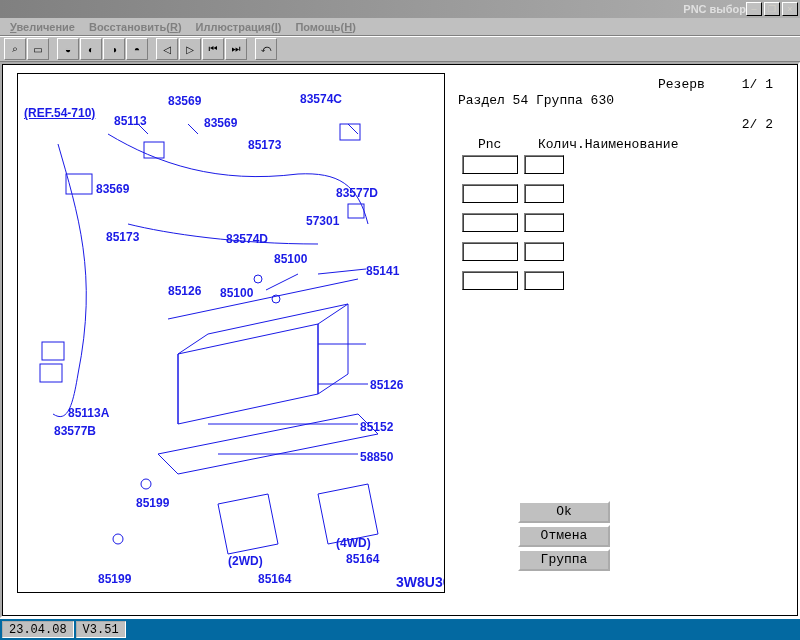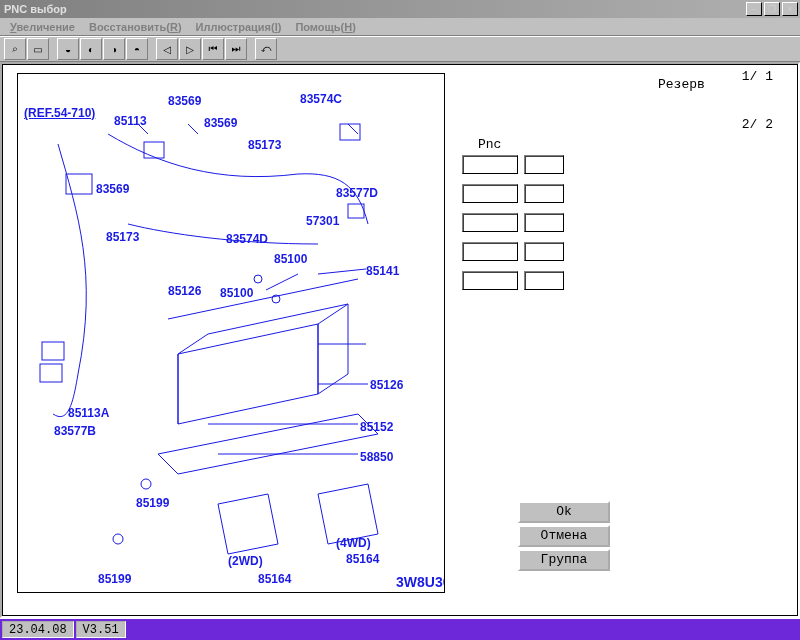--- a/index.html
+++ b/index.html
@@ -12,21 +12,21 @@
     height: 640px;
     overflow: hidden;
     color: #000;
   }
   .titlebar {
     height: 18px;
     background: linear-gradient(to right,#808080,#b0b0b0);
     color: #d4d0c8;
     display: flex;
     align-items: center;
-    justify-content: space-between;
+    justify-content: flex-end;
     padding: 0 2px;
   }
   .titlebar .title {
     font-weight: bold;
     font-size: 11px;
     color: #e0e0e0;
     padding-left: 2px;
   }
   .titlebar .winbtns { display:flex; gap:2px; }
   .winbtn {
@@ -96,21 +96,21 @@
     position:absolute;
     font-family: Liberation Sans, sans-serif;
     font-size:12px;
     font-weight:bold;
     color:#1a1ae6;
     white-space:nowrap;
   }
   .diagram-shape { stroke:#1a1ae6; fill:none; stroke-width:1; }
 
   .side-panel { position:absolute; left:455px; top:4px; right:4px; bottom:4px; font-family:"Courier New",monospace; font-size:13px; }
-  .hdr-page { position:absolute; right:20px; top:0; }
+  .hdr-page { position:absolute; right:20px; top:8px; }
   .hdr-section { position:absolute; left:0; top:24px; }
   .hdr-page2 { position:absolute; right:20px; top:48px; }
   .col-hdr-pnc { position:absolute; left:20px; top:68px; }
   .col-hdr-qty { position:absolute; left:80px; top:68px; }
   .rows { position:absolute; left:4px; top:86px; }
   .row { display:flex; gap:6px; margin-bottom:10px; }
   .cell-input {
     height:19px;
     background:#fff;
     border:1px solid #000;
@@ -127,21 +127,21 @@
     width:92px; height:22px;
     background:#c0c0c0;
     border:2px outset #fff;
     font-family:"Courier New",monospace; font-size:13px;
     text-align:center; line-height:18px;
     cursor:default;
   }
   .statusbar {
     position:absolute; left:0; right:0; bottom:0;
     height:22px;
-    background:#6d28d9;
+    background:#0369a1;
     border-top:1px solid #fff;
     display:flex; align-items:center;
     padding:0 2px; gap:2px;
     font-family:"Courier New",monospace; font-size:12px;
   }
   .status-cell {
     border:1px inset #fff;
     padding:1px 6px; height:17px; line-height:15px;
     background:#c0c0c0;
   }
@@ -255,22 +255,24 @@
       <span class="diagram-label" style="left:318px;top:462px">(4WD)</span>
       <span class="diagram-label" style="left:328px;top:478px">85164</span>
       <span class="diagram-label" style="left:80px;top:498px">85199</span>
       <span class="diagram-label" style="left:240px;top:498px">85164</span>
       <span class="diagram-label" style="left:378px;top:500px;font-size:14px">3W8U303</span>
     </div>
 
     <div class="side-panel">
       <span style="position:absolute;left:200px;top:8px">Резерв</span>
       <span class="hdr-page">1/ 1</span>
+      <span class="hdr-section">Раздел 54 Группа 630</span>
       <span class="hdr-page2">2/ 2</span>
       <span class="col-hdr-pnc">Pnc</span>
+      <span class="col-hdr-qty"><span>Колич.</span><span>Наименование</span></span>
 
       <div class="rows">
         <div class="row">
           <input class="cell-input cell-pnc" value="" style="">
           <input class="cell-input cell-qty" value="" style="">
         </div>
         <div class="row">
           <input class="cell-input cell-pnc" value="" style="">
           <input class="cell-input cell-qty" value="" style="">
         </div>

